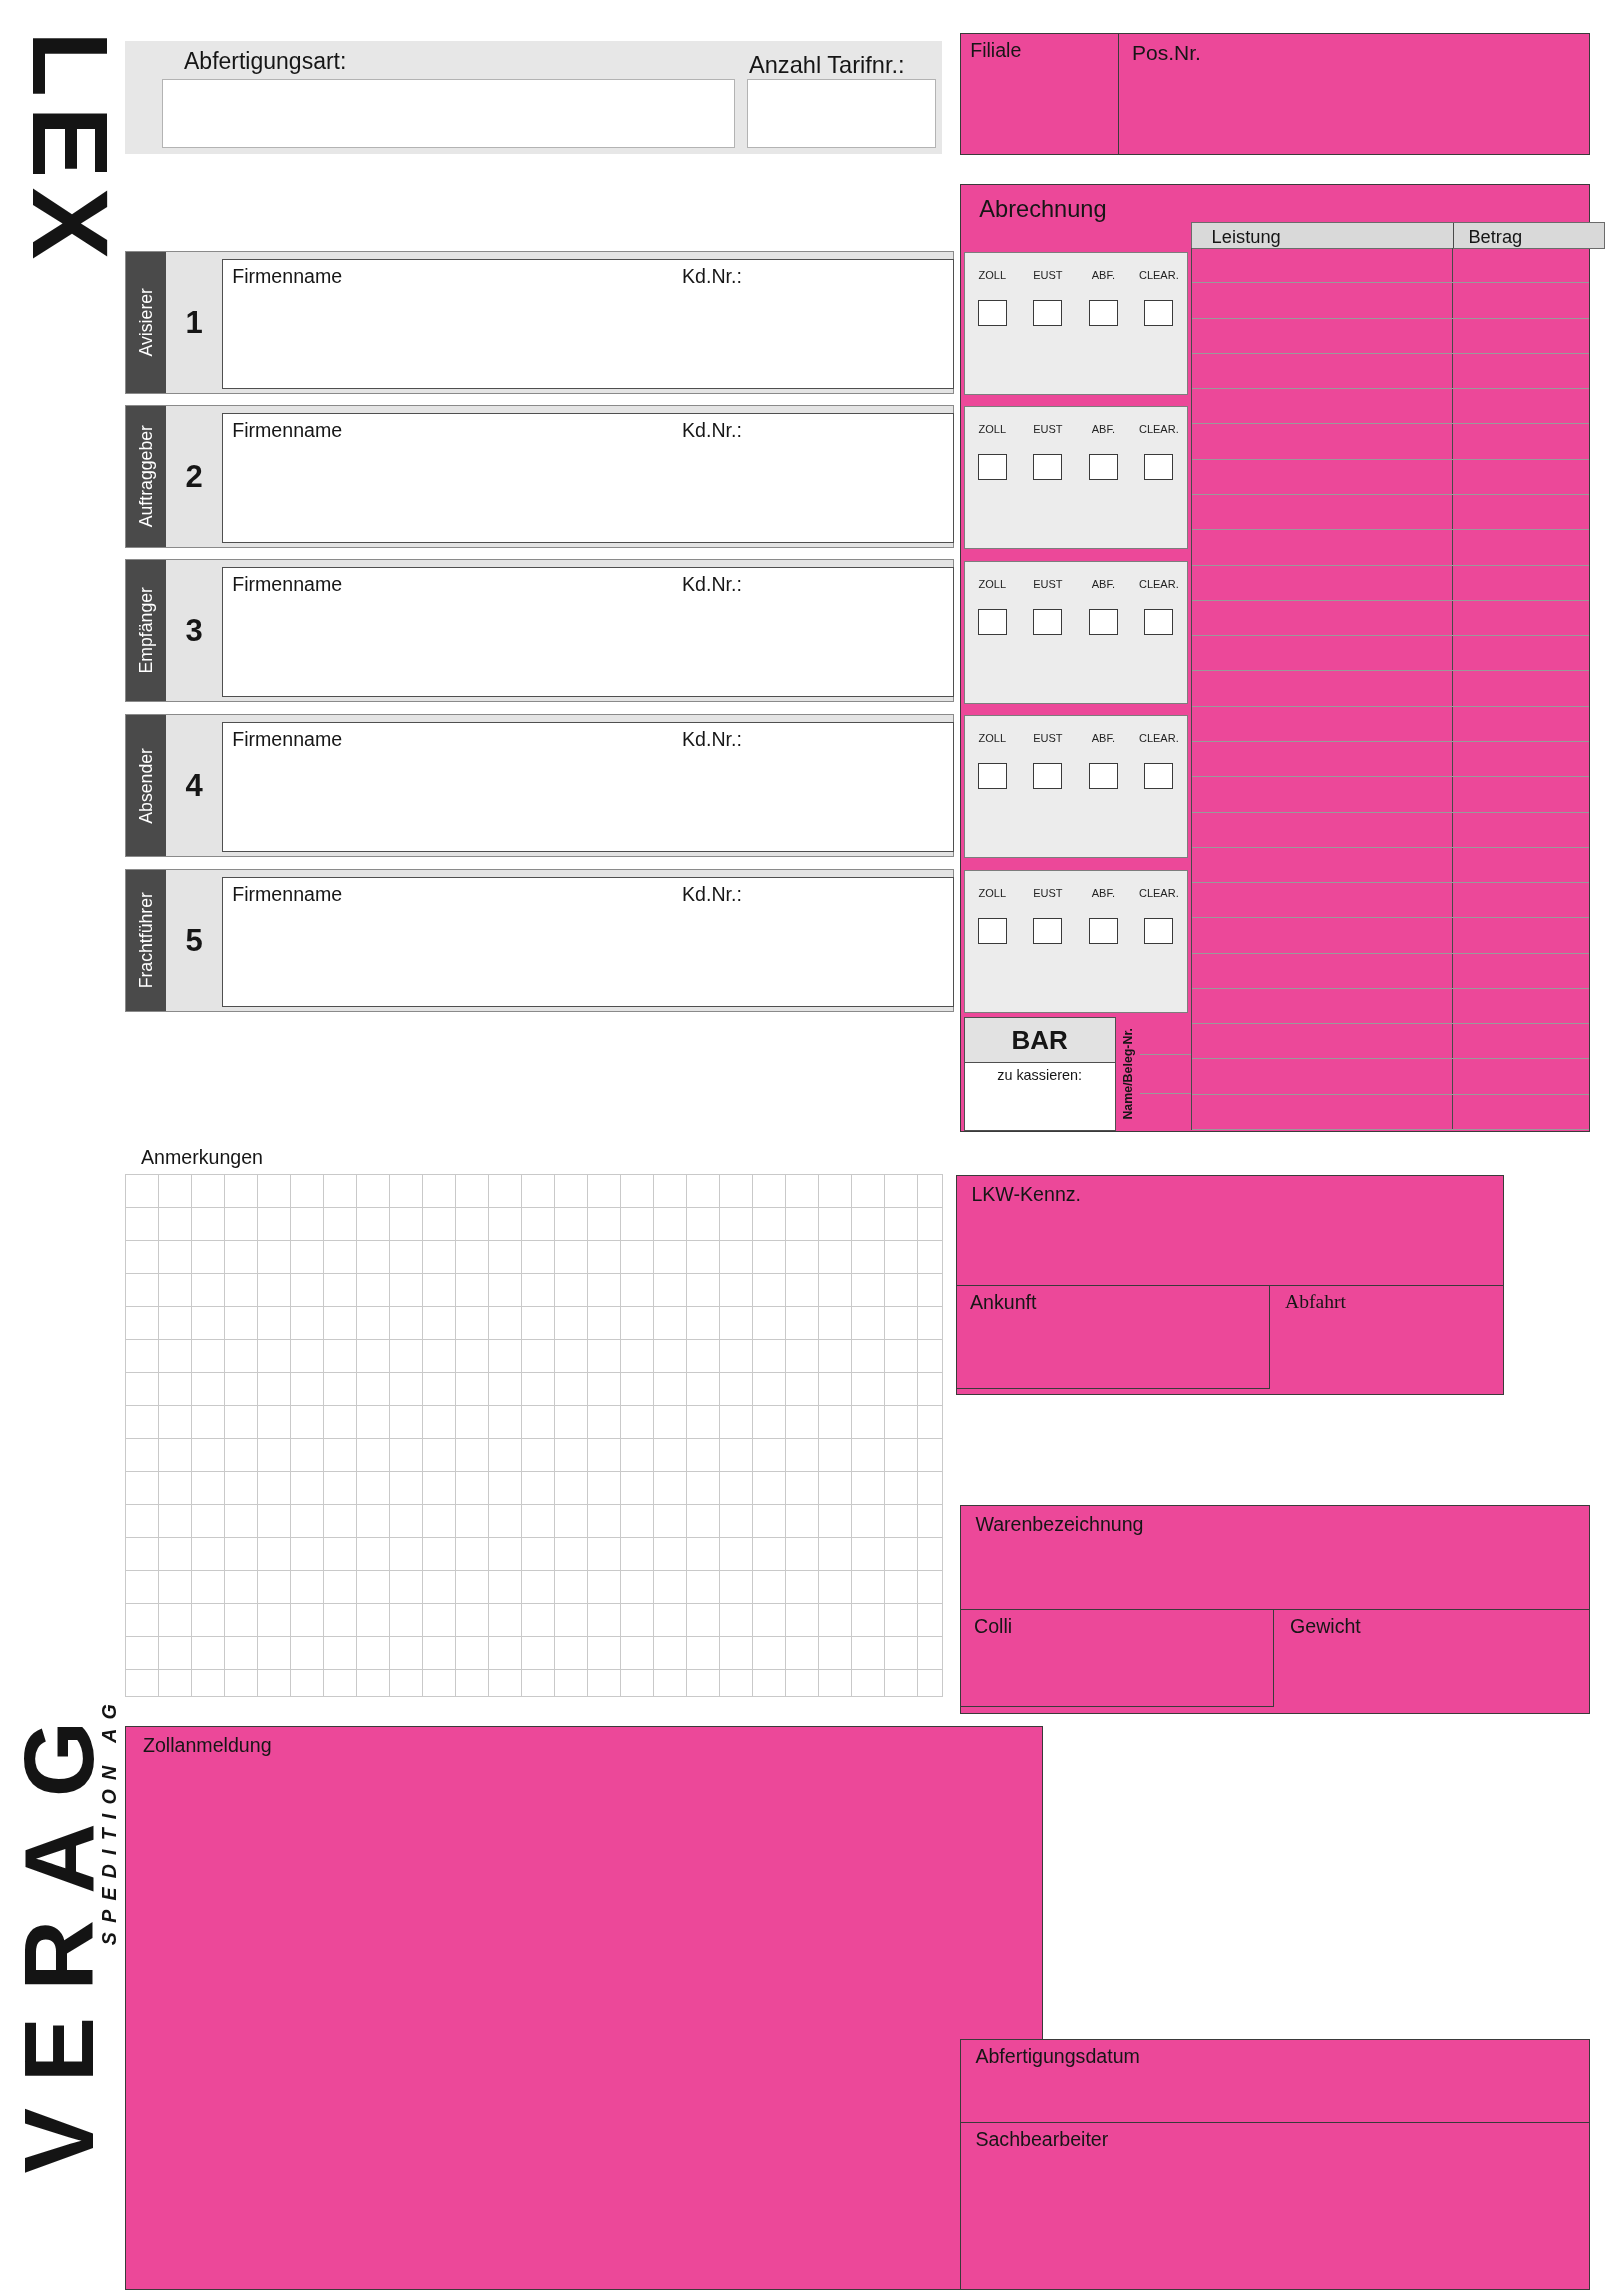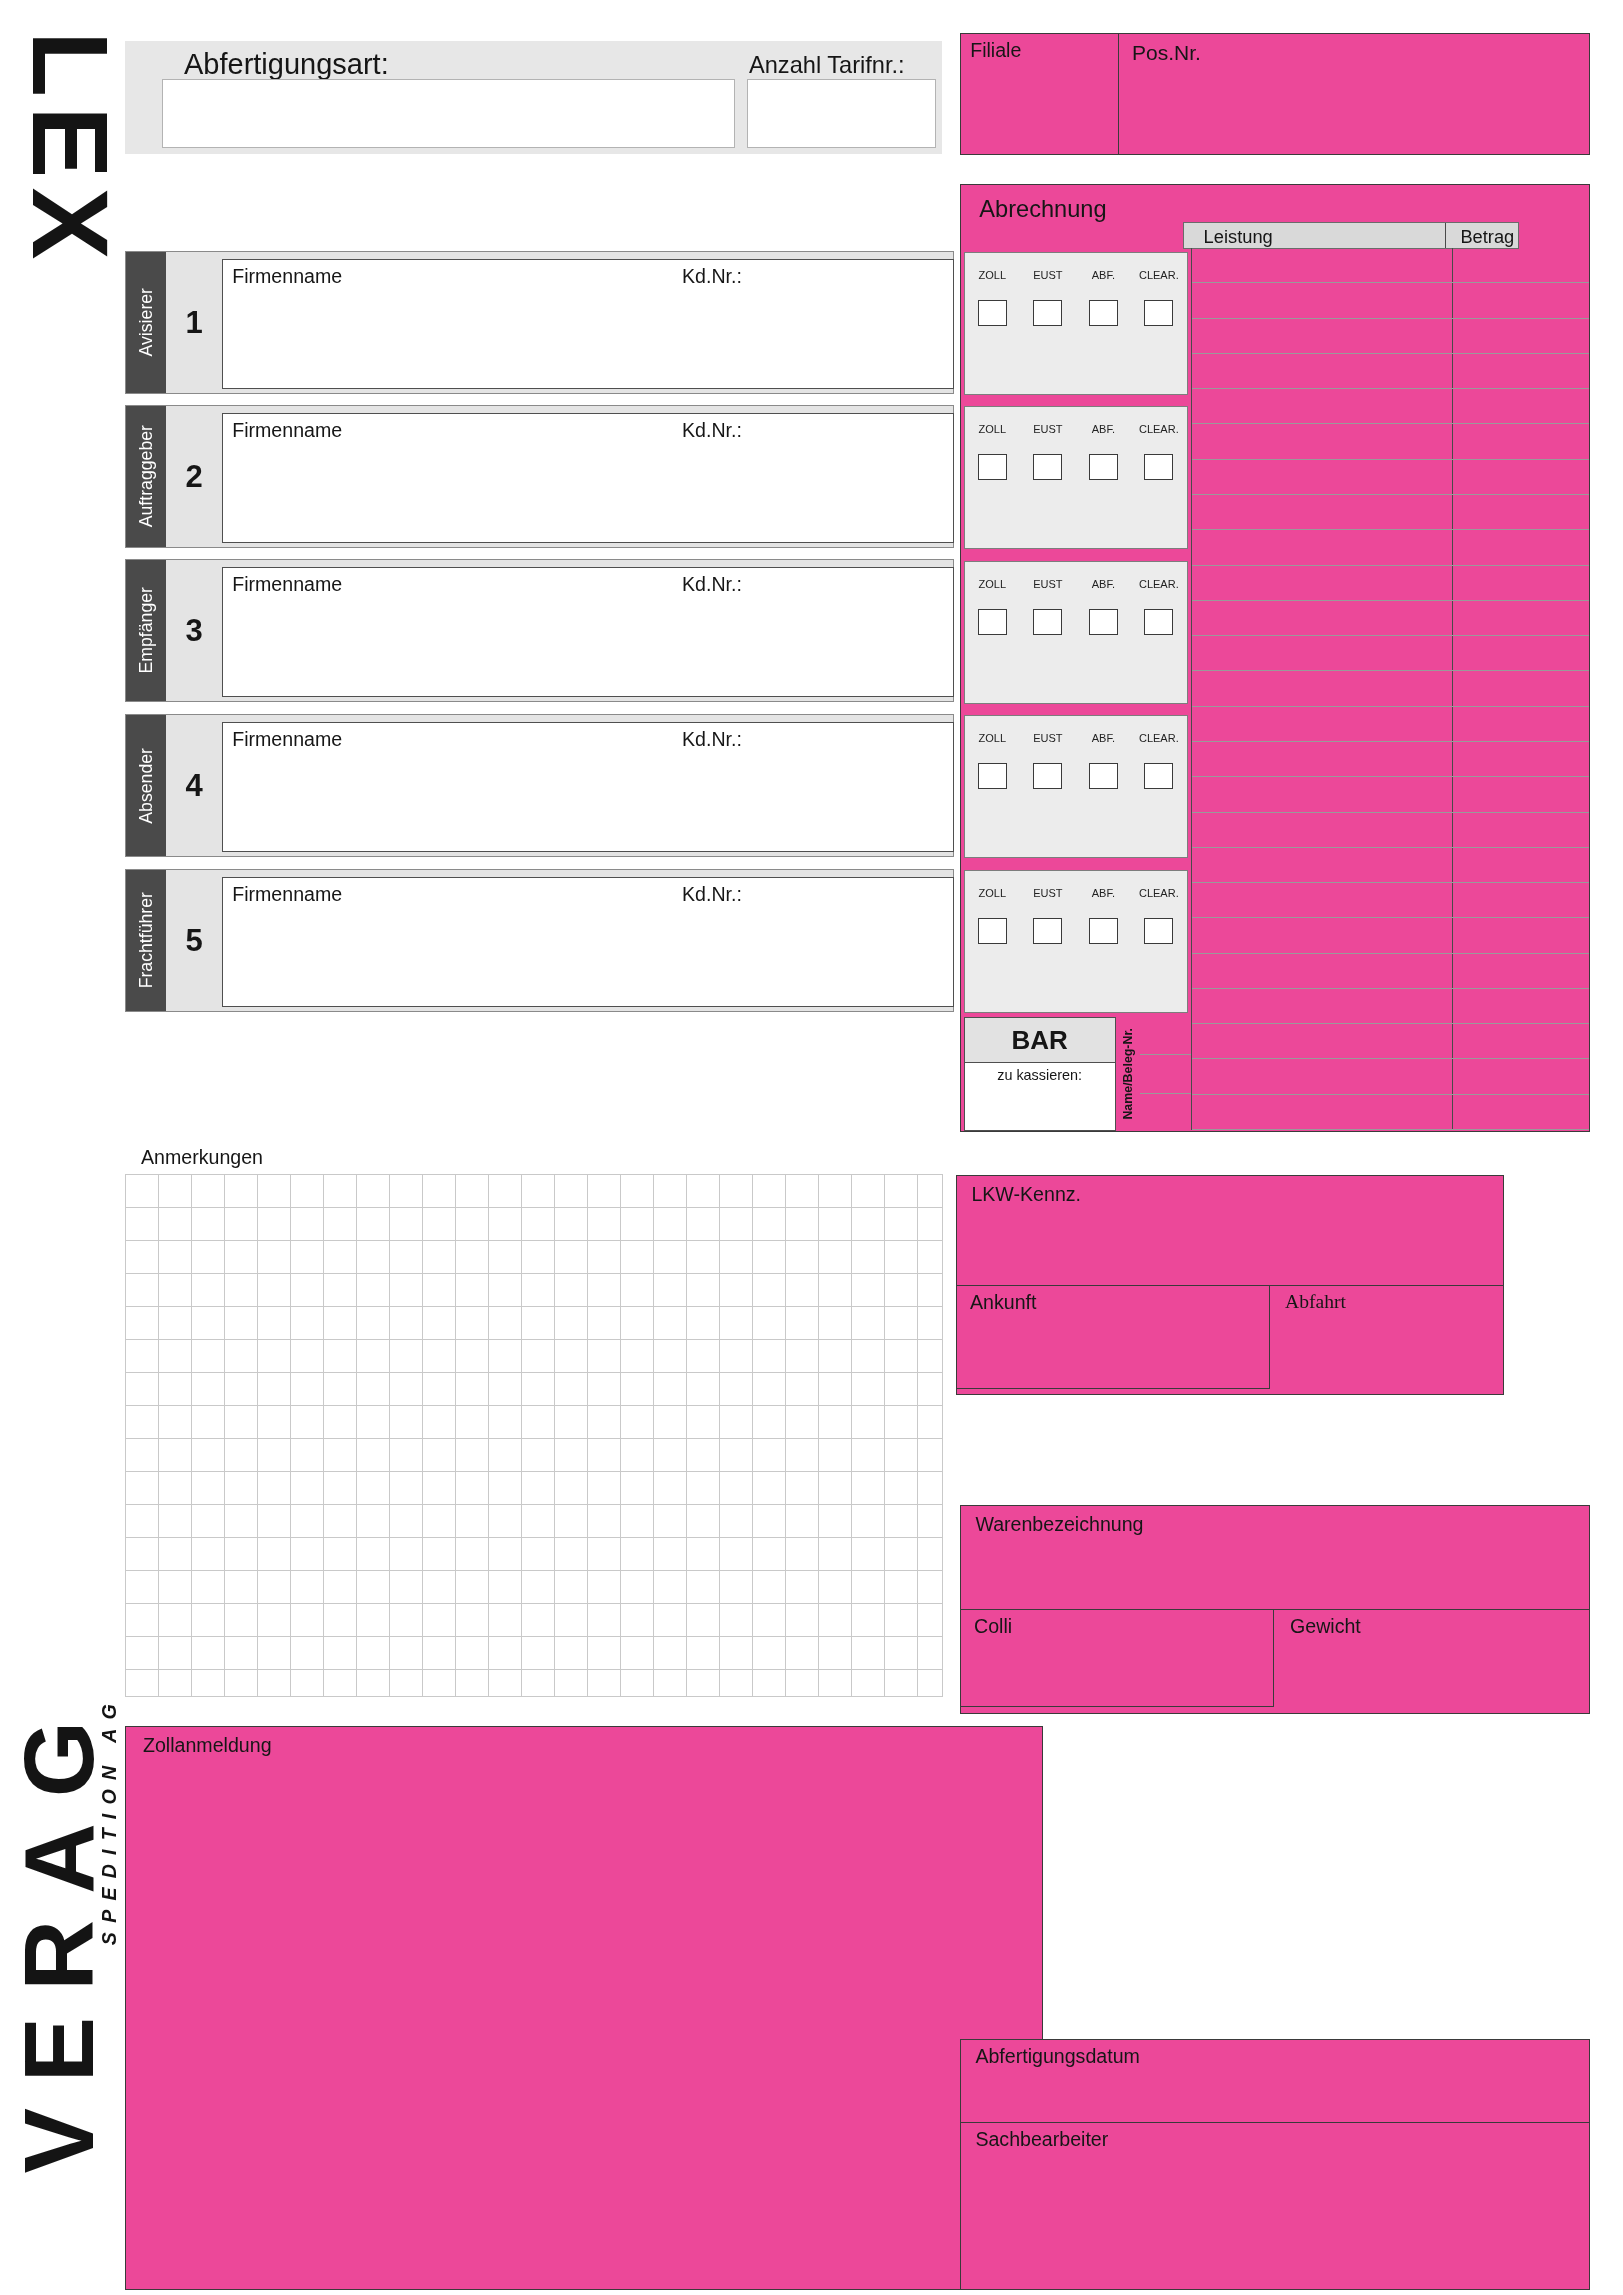--- a/index.html
+++ b/index.html
@@ -10,29 +10,29 @@
   .abs{position:absolute;}
   
   #logo-lex{
     left:27.5px;top:31px;
     writing-mode:vertical-rl;
     font-weight:bold;font-size:108px;line-height:0.78;letter-spacing:9.2px;
     color:#141414;
   }
   
   #header-box{left:125px;top:41px;width:817px;height:113px;background:#e7e7e7;}
-  #header-box .hdr-label{position:absolute;font-size:29px;}
+  #header-box .hdr-label{position:absolute;font-size:23px;}
   .white-input{position:absolute;background:#ffffff;border:0.7px solid #b3b3b3;box-sizing:border-box;}
   
   .frame{border:1.3px solid #3a3a3a;box-sizing:border-box;background:#ec4899;}
   .box-label{position:absolute;font-size:19.6px;}
   
   #abrechnung-box{left:960px;top:184px;width:630px;height:948px;}
   #acc-title{position:absolute;left:18.3px;top:10.5px;font-size:23.6px;}
-  #acc-subheader{position:absolute;left:222px;top:37px;width:336px;height:27px;background:#d9d9d9;
+  #acc-subheader{position:absolute;left:230px;top:37px;width:414px;height:27px;background:#d9d9d9;
     border:0.7px solid #6b6b6b;box-sizing:border-box;display:flex;}
   #acc-subheader .sh1{width:261px;font-size:18.3px;padding:3.3px 0 0 19.6px;box-sizing:border-box;}
   #acc-subheader .sh2{flex:1;font-size:18.3px;padding:3.3px 0 0 14.4px;border-left:1.3px solid #4a4a4a;box-sizing:border-box;}
   #acc-table{position:absolute;left:230px;top:63px;width:398px;height:882px;
     border-left:1.3px solid #4a4a4a;box-sizing:border-box;display:flex;flex-direction:column;}
   .acc-row{flex:1;display:flex;border-bottom:0.7px solid #9a9a9a;box-sizing:border-box;}
   .acc-row .c1{width:260px;box-sizing:border-box;}
   .acc-row .c2{flex:1;border-left:1.3px solid #4a4a4a;box-sizing:border-box;}
   .chk-cell{position:absolute;left:2.6px;width:224px;height:143px;background:#ececec;
     border:0.7px solid #7d7d7d;box-sizing:border-box;display:flex;}

